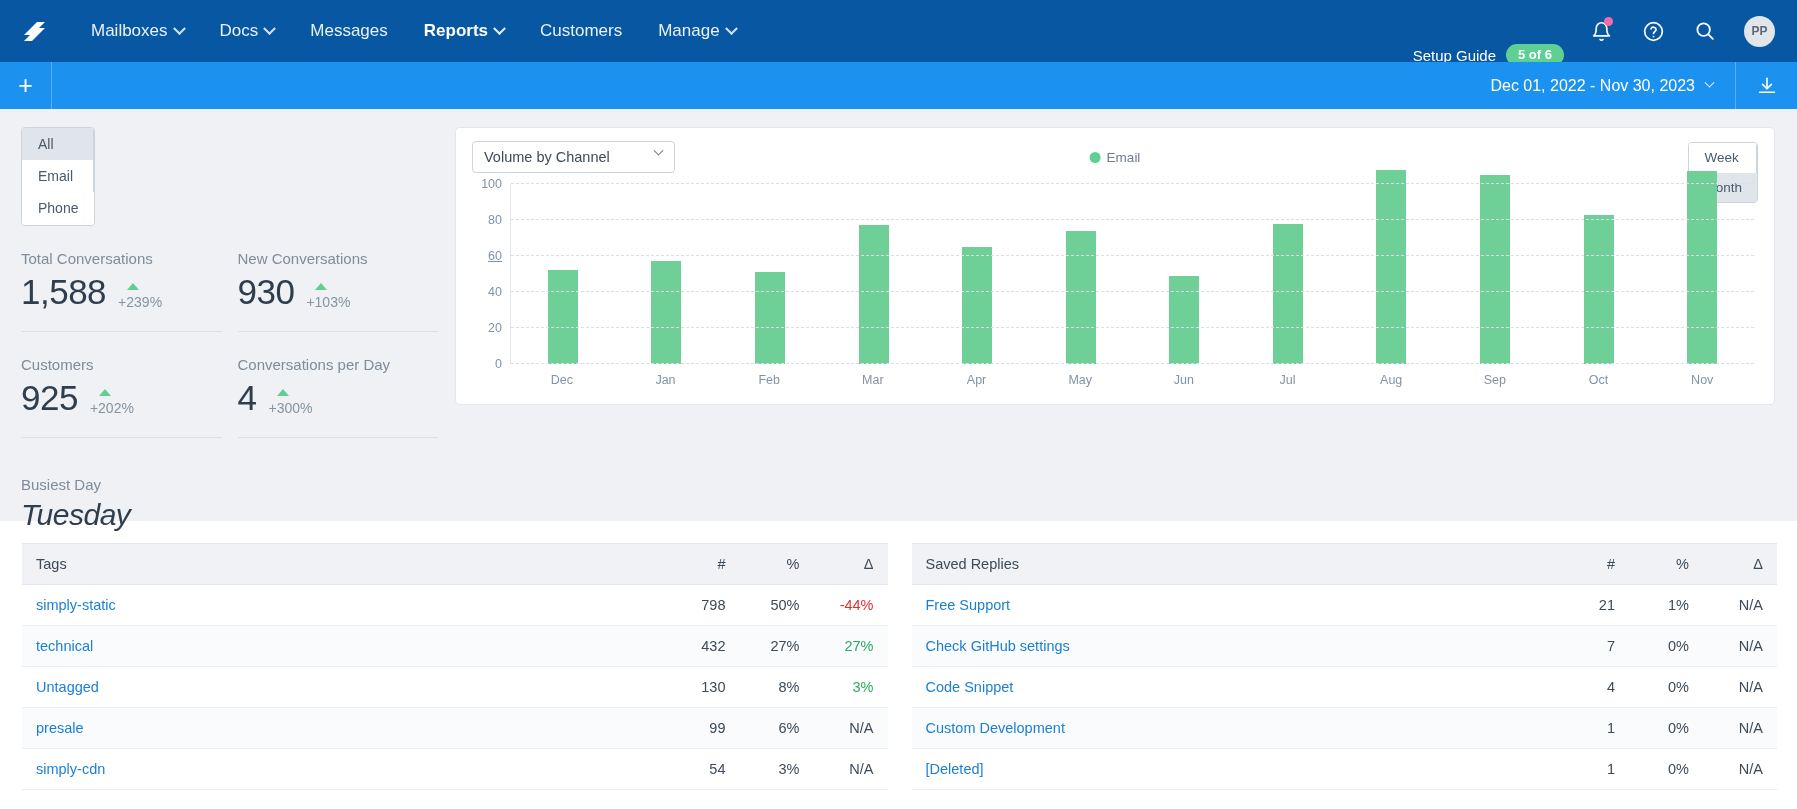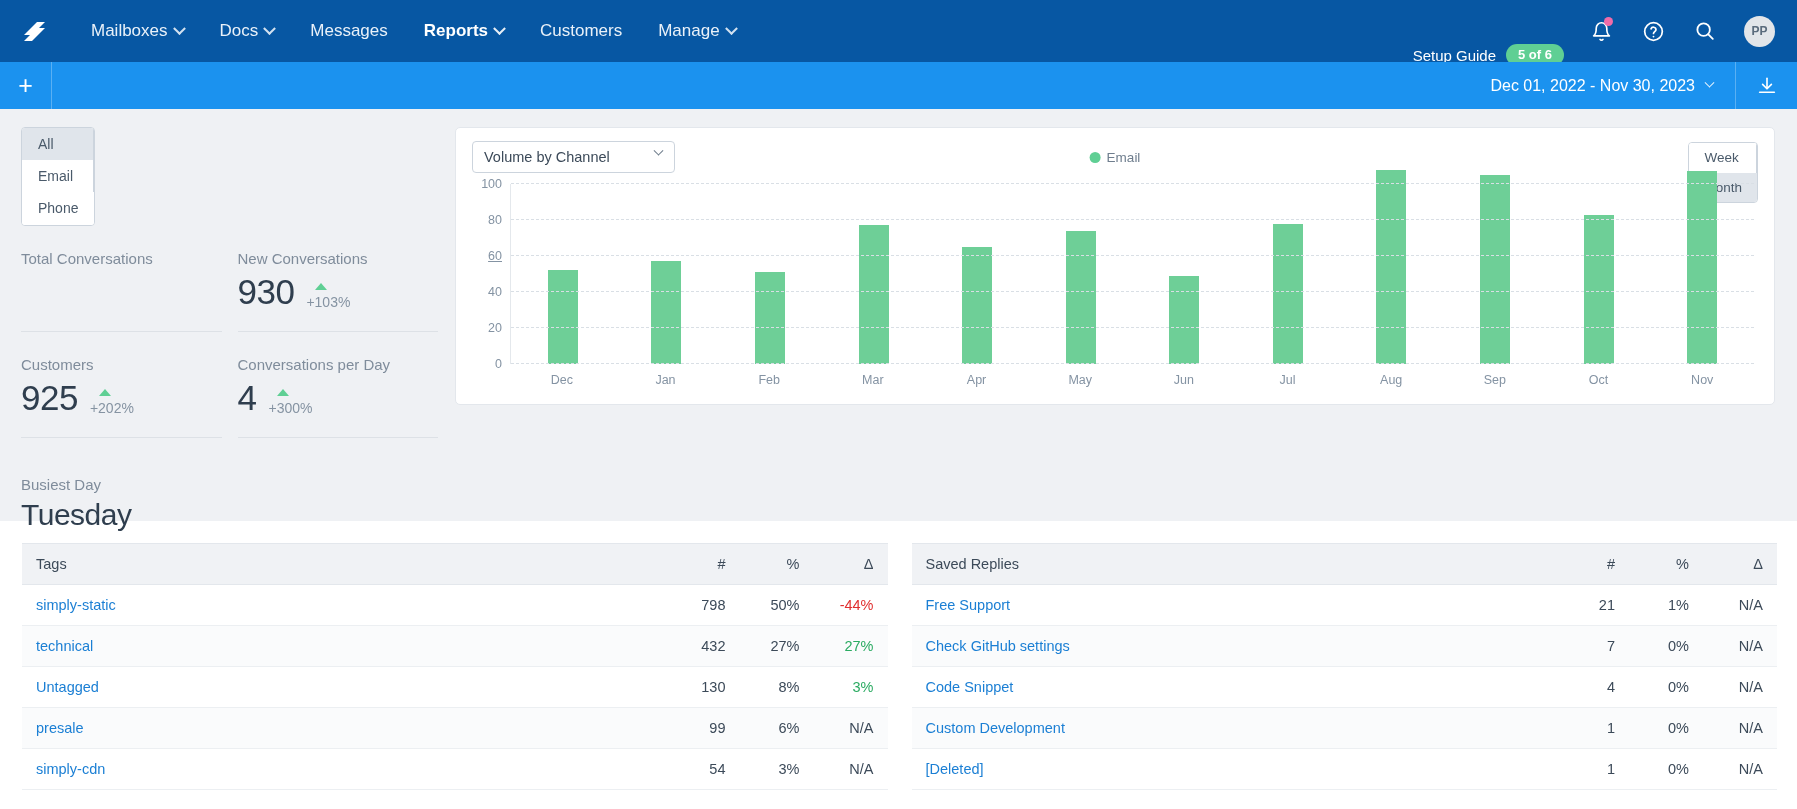--- a/index.html
+++ b/index.html
@@ -186,21 +186,21 @@
   }
   .tri {
     position: absolute;
     top: 0; left: 9px;
     width: 0; height: 0;
     border-left: 6px solid transparent;
     border-right: 6px solid transparent;
     border-bottom: 7px solid #5fcf94;
   }
   .busiest { margin-top: 14px; }
-  .busiest .stat-value { font-size: 30px; }
+  .busiest .stat-value { font-size: 30px; font-style: italic; }
 
   
   .chart-card {
     flex: 1;
     background: #ffffff;
     border: 1px solid #e3e7ec;
     border-radius: 5px;
     margin-left: 17px;
     margin-right: 4px;
     height: 278px;
@@ -420,20 +420,27 @@
   <div class="stats-col">
     <div class="segmented">
       <div class="seg active">All</div>
       <div class="seg">Email</div>
       <div class="seg">Phone</div>
     </div>
 
     <div class="stat-grid">
       <div class="stat-cell">
         <div class="stat-label">Total Conversations</div>
+        <div class="stat-valrow">
+          <div class="stat-value">1,588</div>
+          <div class="stat-delta">
+            <span class="tri"></span>
+            <span>+239%</span>
+          </div>
+        </div>
       </div>
       <div class="stat-cell">
         <div class="stat-label">New Conversations</div>
         <div class="stat-valrow">
           <div class="stat-value">930</div>
           <div class="stat-delta">
             <span class="tri"></span>
             <span>+103%</span>
           </div>
         </div>

